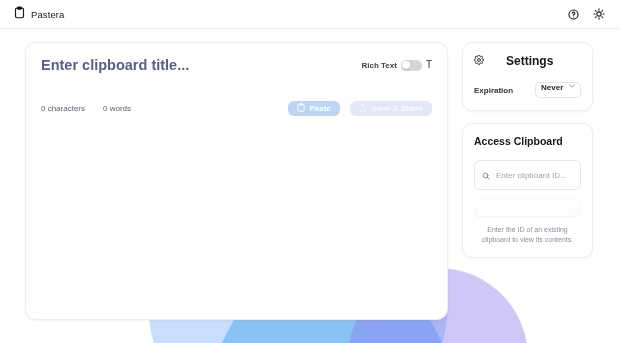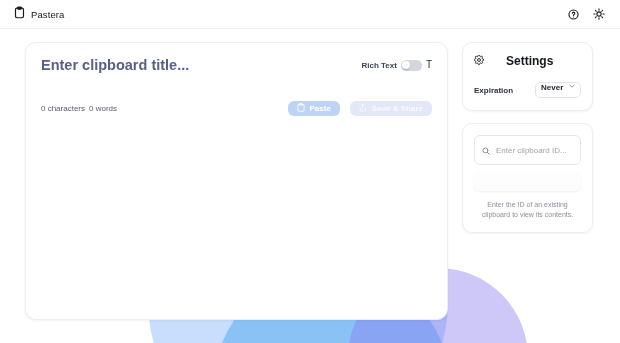--- a/index.html
+++ b/index.html
@@ -182,21 +182,21 @@
   .editor-foot {
     height: 38px;
     display: flex;
     align-items: center;
     gap: 10px;
     position: relative;
     z-index: 1;
   }
   .counts {
     display: flex;
-    gap: 4px;
+    gap: 18px;
     font-size: 8px;
     color: #5a6072;
     justify-content: space-between;
   }
   .foot-spacer { flex: 1; }
   .btn {
     display: inline-flex;
     align-items: center;
     gap: 5px;
     height: 15px;
@@ -427,20 +427,21 @@
             <svg width="6" height="4" viewBox="0 0 10 6" fill="none" stroke="#9096a4" stroke-width="1.6" stroke-linecap="round" stroke-linejoin="round">
                 <path d="M1 1l4 4 4-4"></path>
               </svg>
           </span>
         </div>
       </div>
 
     </div>
 
     <div class="panel">
+      <div class="panel-title-plain">Access Clipboard</div>
       <div class="search-box">
         <span>
           <svg width="8" height="8" viewBox="0 0 14 14" fill="none" stroke="#878d9b" stroke-width="1.7" stroke-linecap="round">
             <circle cx="6" cy="6" r="4.3"></circle>
             <path d="M9.3 9.3l3.2 3.2"></path>
           </svg>
         </span>
         <input type="text" placeholder="Enter clipboard ID..." style="">
       </div>
       <button class="btn-view"></button>

